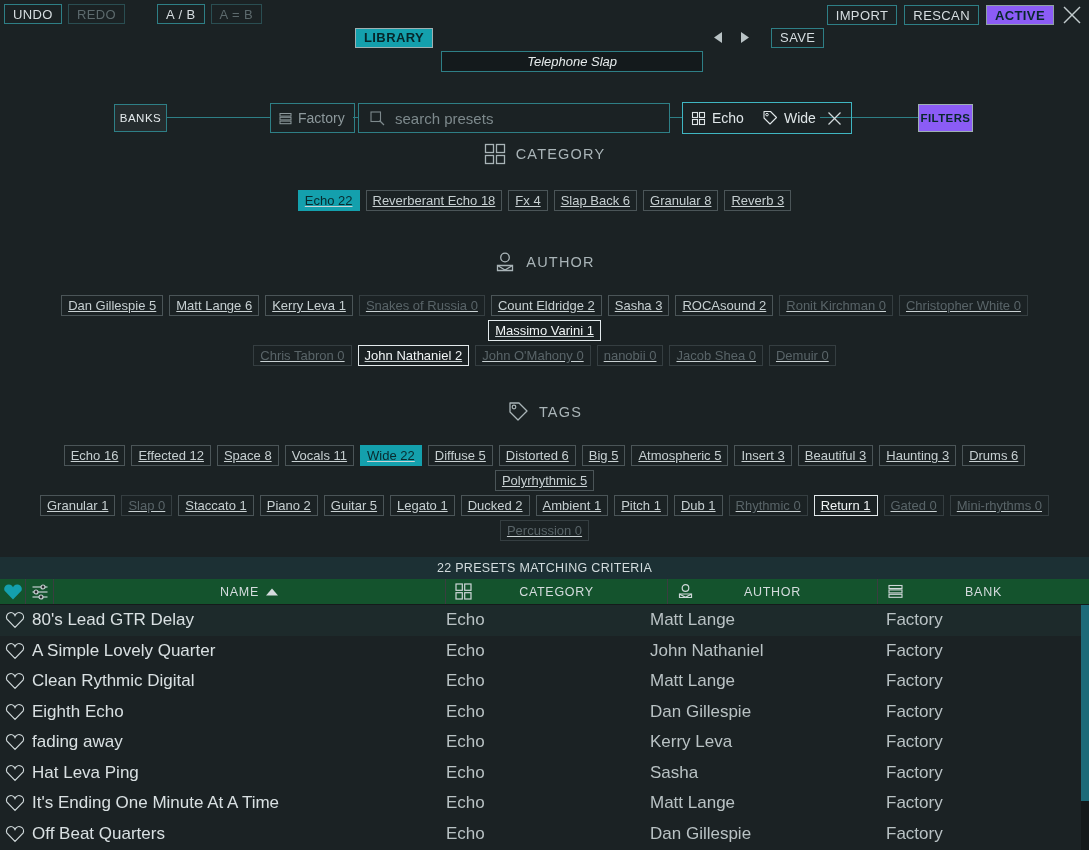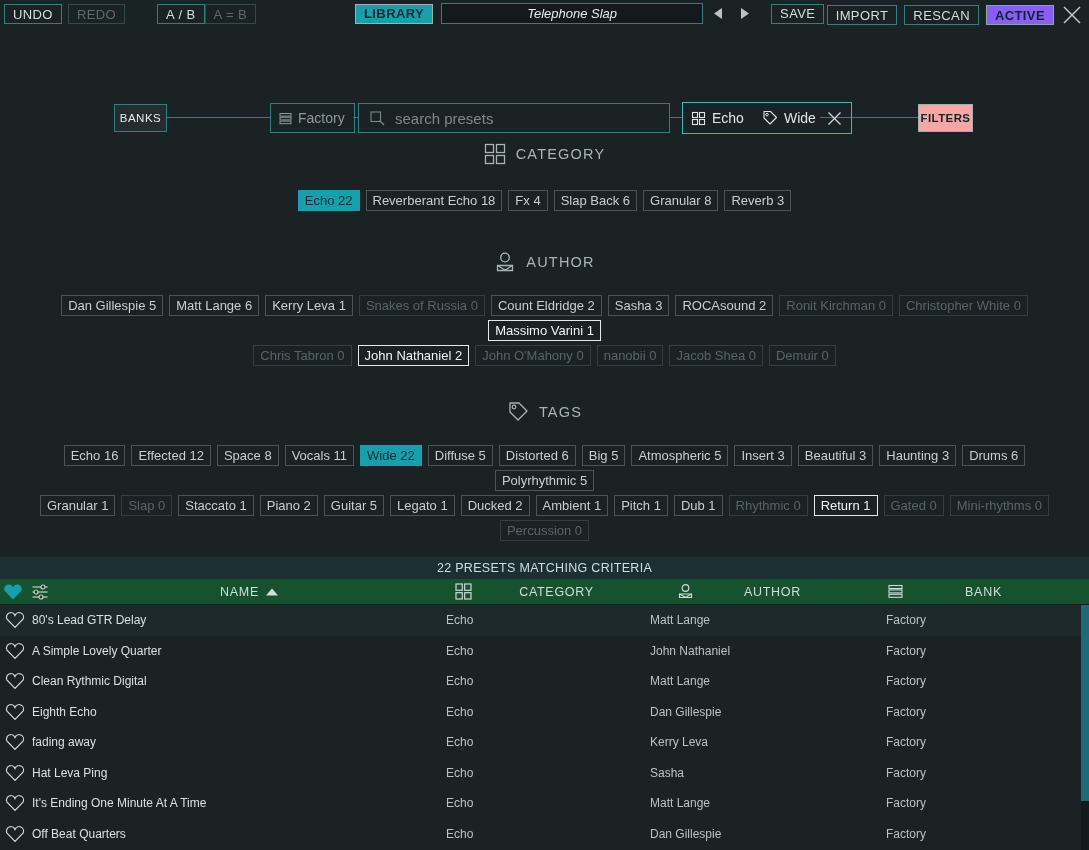--- a/index.html
+++ b/index.html
@@ -27,36 +27,37 @@
     height: 20px;
     padding: 0 8px;
     cursor: pointer;
     white-space: nowrap;
   }
   .btn.dim { color: #5d6a6d; border-color: #2a4e52; }
   .btn.on  { background: #8b5cf6; border-color: #8fa0a3; color: #07282c; font-weight: 600; }
   .btn.lib { background: #14a0ad; border-color: #9fb0b2; color: #06262a; font-weight: 600; }
 
   .tb-left { position: absolute; left: 4px; top: 4px; display: flex; gap: 6px; }
-  .tb-left .grp2 { margin-left: 26px; display: flex; }
+  .tb-left .grp2 { margin-left: 26px; display: flex; gap: 6px; }
 
   .tb-center {
     position: absolute; left: 346px; top: 3px;
     display: flex; align-items: center; gap: 8px; padding-left: 9px;
   }
   .preset-field {
     width: 262px; height: 21px;
     border: 1px solid #2e7f86;
     background: #141a1c;
     color: #e6ebec;
     font-style: italic;
     font-size: 13px;
     text-align: center;
     line-height: 19px;
     font-family: "Liberation Sans", sans-serif;
+    margin-top: 48px;
   }
   .navarrow {
     width: 16px; height: 18px; display: flex; align-items: center; justify-content: center;
     cursor: pointer;
   }
   .navarrow svg { display: block; }
 
   .tb-right { position: absolute; right: 6px; top: 4px; display: flex; align-items: center; gap: 7px; }
   .closeX { width: 22px; height: 22px; cursor: pointer; }
 
@@ -105,38 +106,39 @@
     background: transparent;
     display: flex; align-items: center; gap: 6px;
     padding: 0 8px;
     color: #dfe6e8; font-size: 14px;
     cursor: pointer;
   }
   .chipbox .sep { width: 6px; }
   .filters-btn {
     position: absolute; left: 918px; top: 76px;
     width: 55px; height: 28px;
-    background: #fca5a5; border: 1px solid #9fb0b2;
+    background: #8b5cf6; border: 1px solid #9fb0b2;
     color: #07282c; font-size: 11.5px; font-weight: 600; letter-spacing: .4px;
     display: flex; align-items: center; justify-content: center;
     cursor: pointer;
   }
 
   
   .sechead {
     display: flex; align-items: center; justify-content: center;
     gap: 10px;
     color: #a9b4b7; font-size: 14.5px; letter-spacing: 1.2px;
   }
 
   
   .pillrow {
     display: flex; flex-wrap: wrap; justify-content: center;
     gap: 4px 6px;
     padding: 0 14px;
+    text-decoration: underline;
   }
   .pill {
     border: 1px solid #4b5558;
     background: transparent;
     color: #c6cfd1;
     font-size: 13px;
     height: 21px;
     line-height: 19px;
     padding: 0 6px;
     white-space: nowrap;
@@ -173,21 +175,21 @@
   .th-cfg   { width: 28px; justify-content: center; }
   .th-name  { width: 392px; }
   .th-cat   { width: 222px; }
   .th-auth  { width: 210px; }
   .th-bank  { flex: 1; border-right: none; }
 
   .tbody { position: relative; height: 330px; overflow: hidden; }
   .row {
     display: flex; align-items: center;
     height: 30.5px;
-    font-size: 12px;
+    font-size: 17px;
     color: #d9e0e2;
     cursor: pointer;
   }
   .row.hl { background: #1d2a2b; }
   .row .c-fav  { width: 30px; display: flex; align-items: center; justify-content: center; }
   .row .c-name { width: 416px; padding-left: 2px; }
   .row .c-cat  { width: 204px; color: #b9c2c4; }
   .row .c-auth { width: 236px; color: #b9c2c4; }
   .row .c-bank { flex: 1; color: #b9c2c4; }
 

